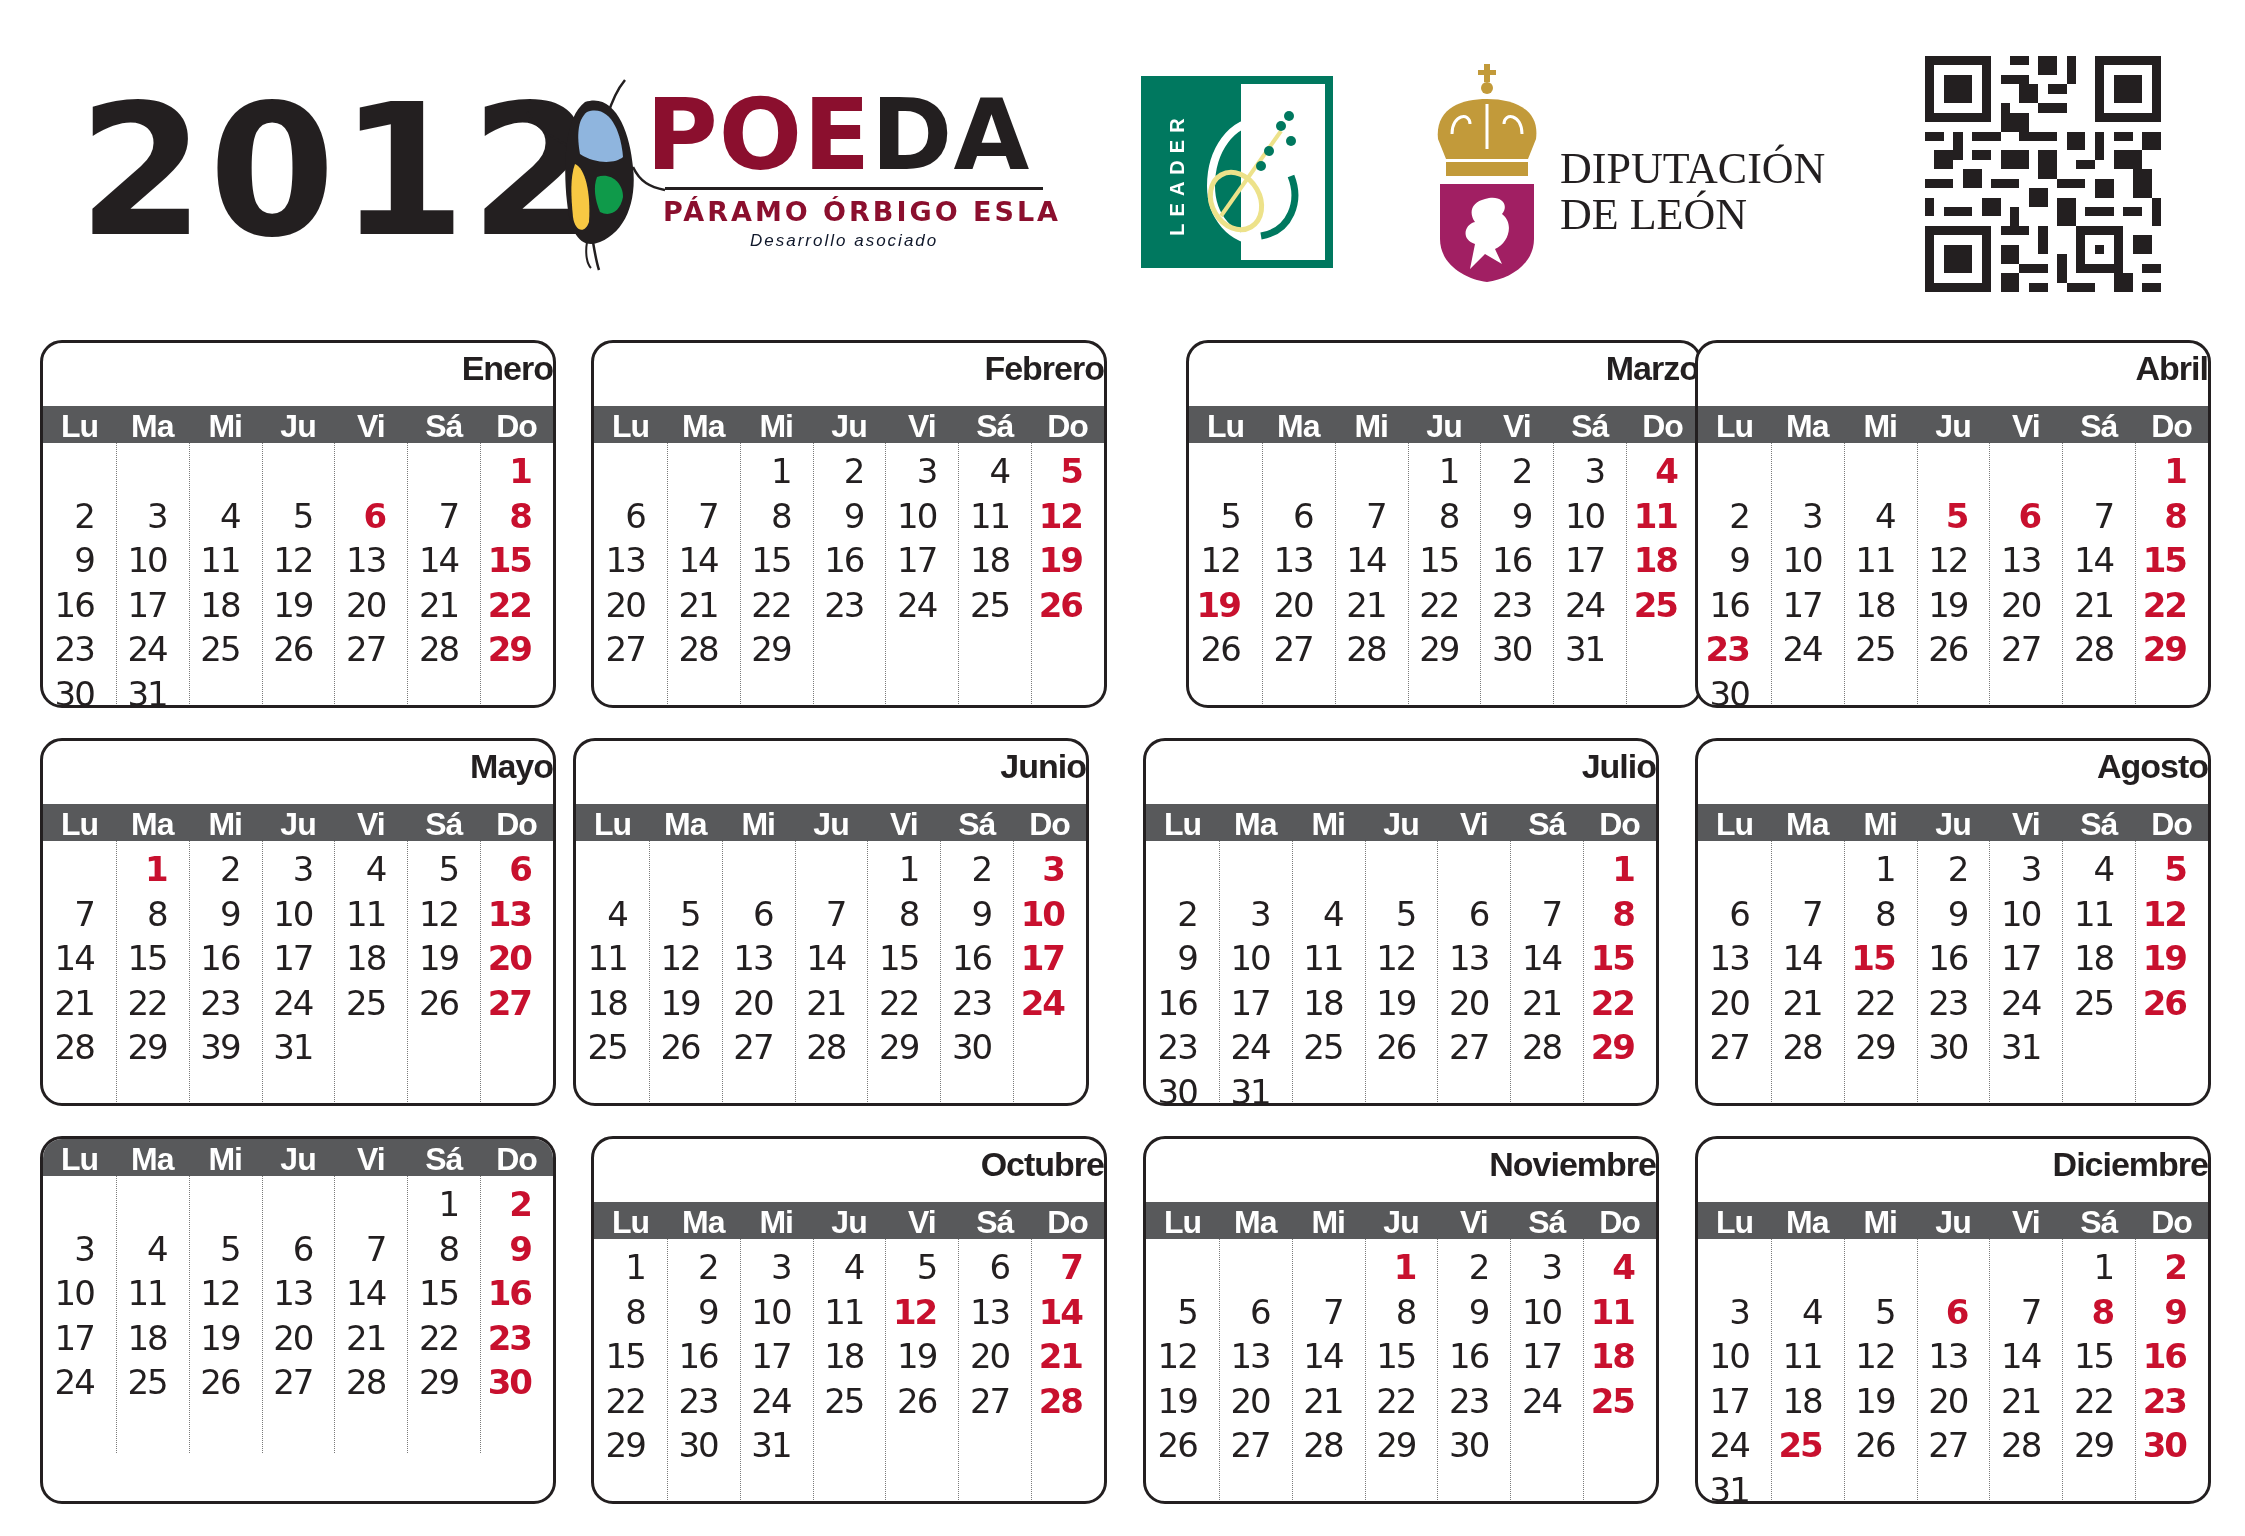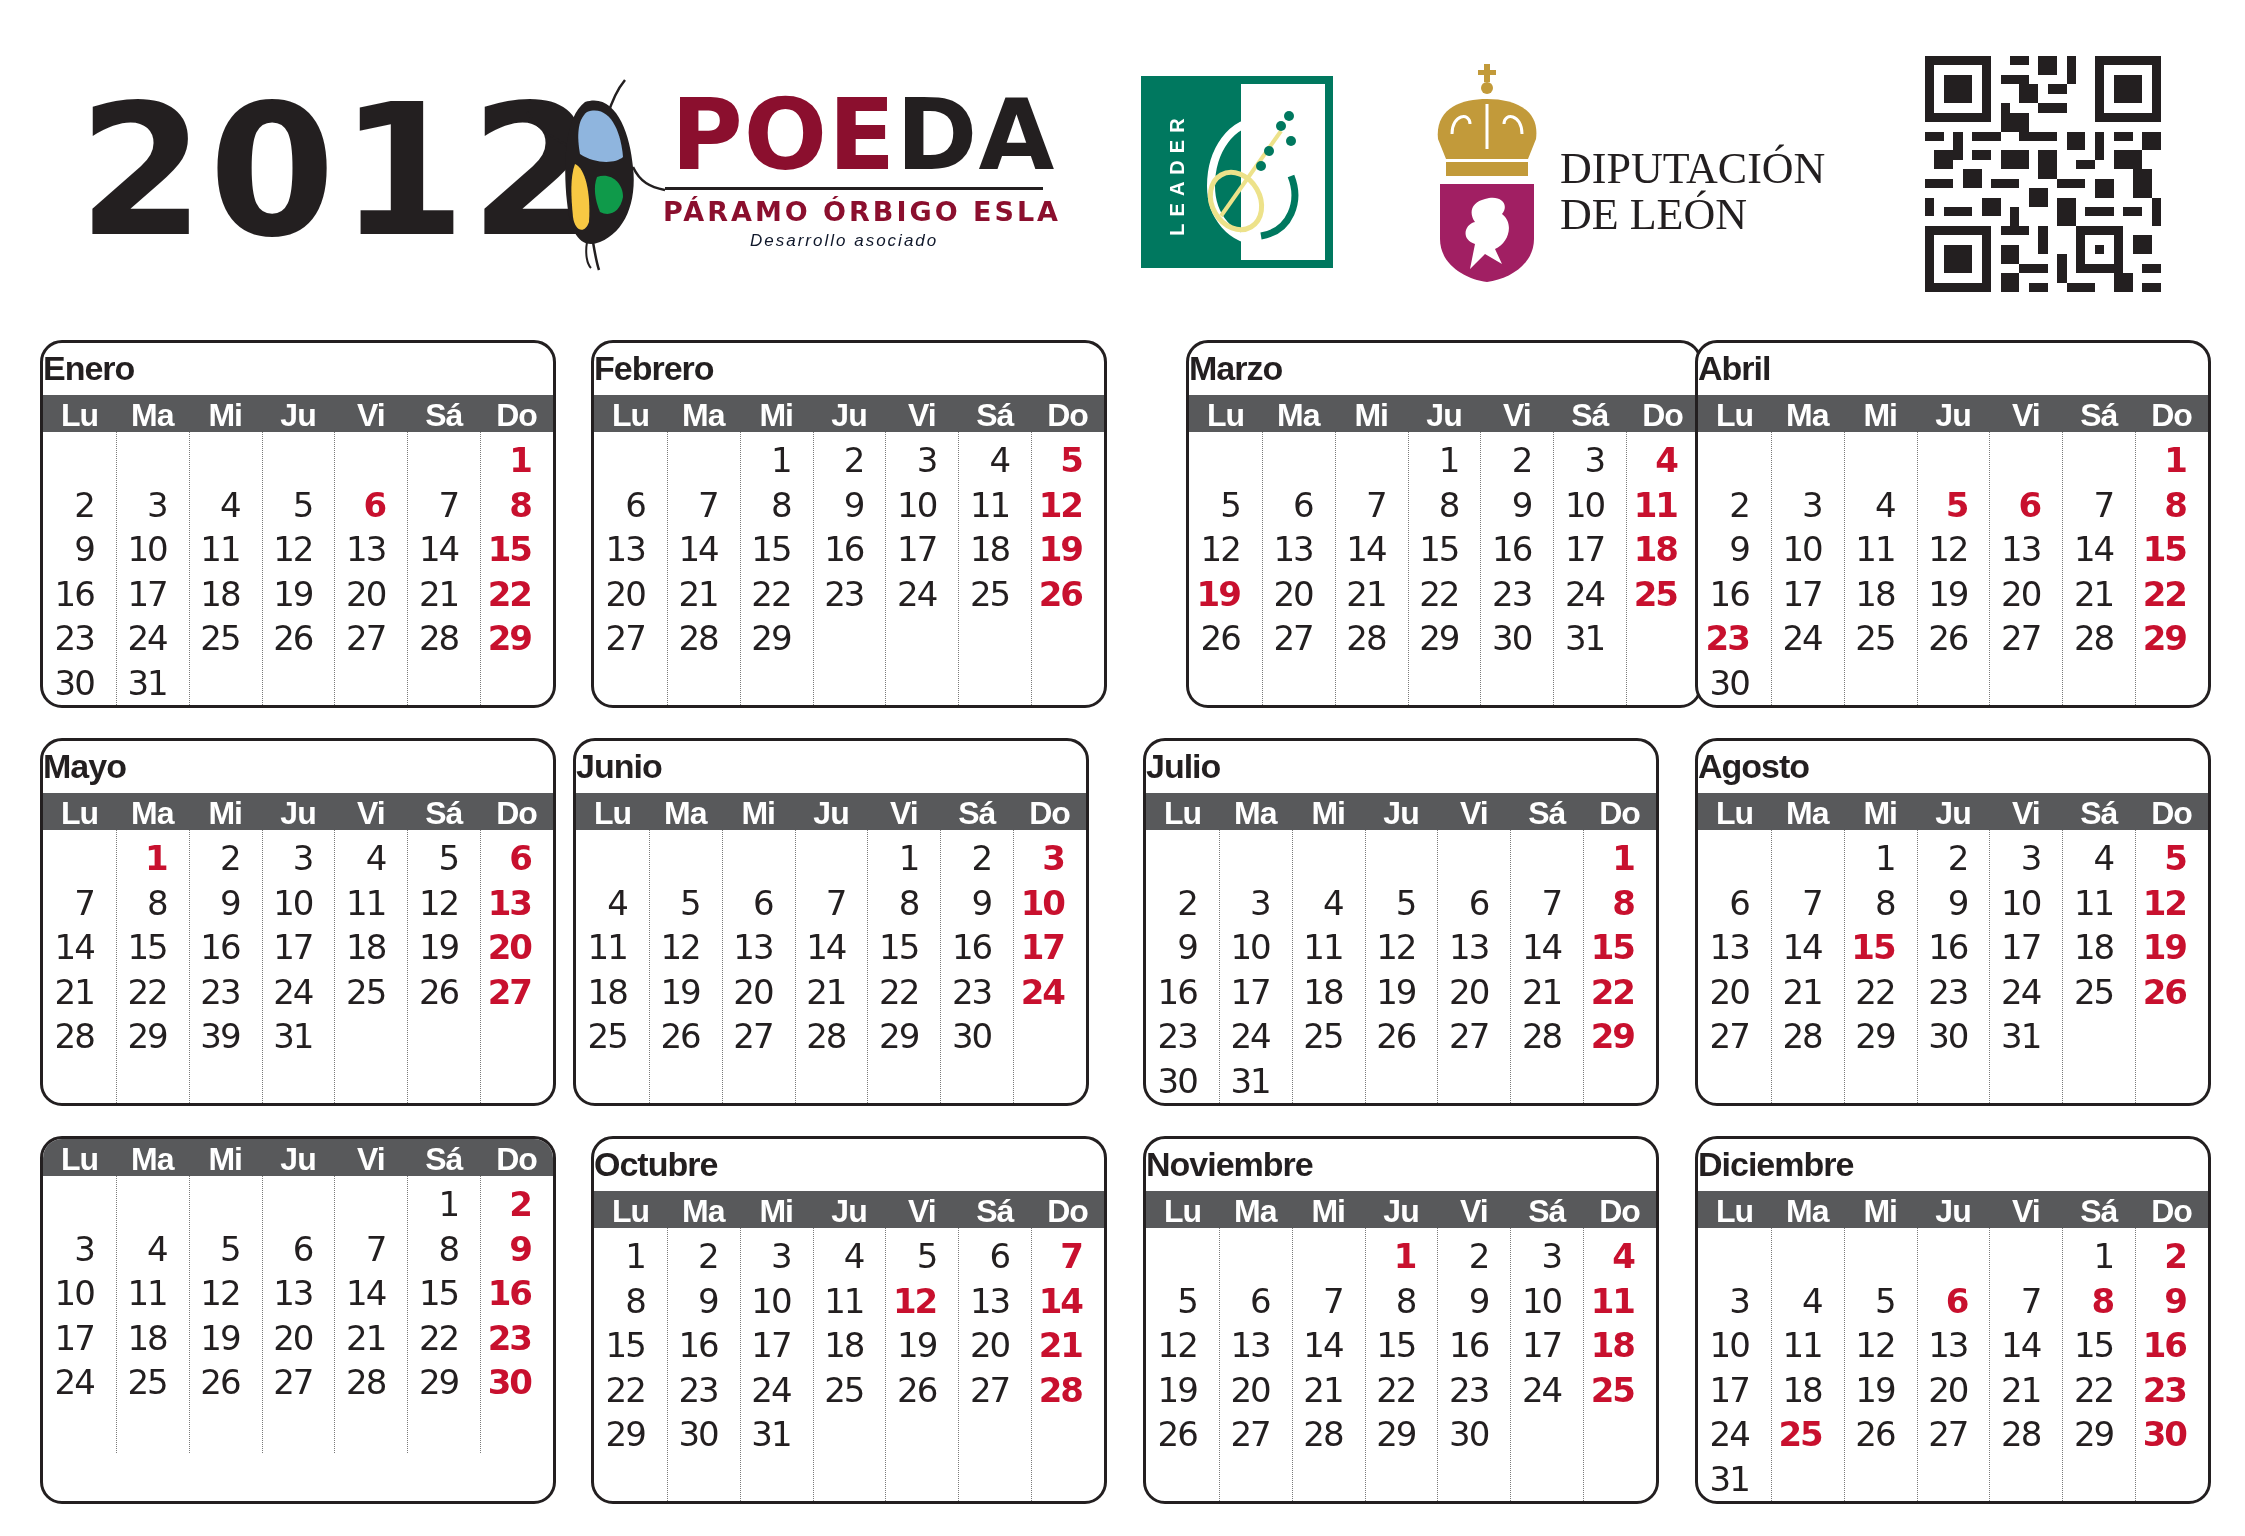--- a/index.html
+++ b/index.html
@@ -2,39 +2,39 @@
 <html><head>
 <meta charset="utf-8">
 <style>
   html, body { margin:0; padding:0; background:#ffffff; }
   body { width:2245px; height:1536px; position:relative; overflow:hidden;
          font-family:"Liberation Sans", "DejaVu Sans", sans-serif; color:#231f20; }
   .header { position:absolute; left:0; top:0; width:2245px; height:320px;padding-left:23px; }
   .year { position:absolute; left:78px; top:80px; font-size:182px; font-weight:bold;
           letter-spacing:4px; color:#231f20; line-height:1; font-family:"DejaVu Sans", sans-serif; }
   .poeda { position:absolute; left:525px; top:72px; width:520px; height:200px; }
-  .poeda-word { position:absolute; left:146px; top:14px; font-size:98px; font-weight:bold;
+  .poeda-word { position:absolute; left:121px; top:14px; font-size:98px; font-weight:bold;
                 line-height:1; letter-spacing:1px; font-family:"DejaVu Sans", sans-serif; }
   .poeda-word .r { color:#8b0f2e; }
   .poeda-word .k { color:#231f20; }
   .poeda-line { position:absolute; left:140px; top:115px; width:378px; height:3px; background:#231f20; }
   .poeda-sub { position:absolute; left:138px; top:124px; font-size:27px; font-weight:bold;
                color:#8b0f2e; letter-spacing:3px; font-family:"DejaVu Sans", sans-serif; white-space:nowrap; }
   .poeda-tag { position:absolute; left:225px; top:159px; font-size:17px; font-style:italic;
                color:#0f172a; letter-spacing:2px; white-space:nowrap; }
   .leader { position:absolute; left:1141px; top:76px; width:192px; height:192px; }
   .dip { position:absolute; left:1430px; top:64px; width:420px; height:220px; }
   .dip-text { position:absolute; left:130px; top:82px; font-size:44px; line-height:46px; color:#231f20;
               font-family:Liberation Serif, serif; letter-spacing:0px; white-space:nowrap; }
   .qr { position:absolute; left:1925px; top:56px; width:236px; height:236px; }
 
   .grid { position:absolute; left:40px; top:340px; width:2175px; }
   .month { position:absolute; width:516px; height:368px; border:3px solid #231f20;
            border-radius:22px; box-sizing:border-box; overflow:hidden; background:#fff; }
-  .m-title { height:52px; text-align:left; font-size:34px; font-weight:bold; line-height:50px;
+  .m-title { height:63px; text-align:right; font-size:34px; font-weight:bold; line-height:50px;
              color:#231f20; letter-spacing:-1px; }
   .dow { height:37px; background:#58595b; display:flex; }
   .dow span { flex:1; color:#ffffff; font-weight:bold; font-size:32px; line-height:40px;
               text-align:center; letter-spacing:-1px; }
   .days { position:relative; display:grid; grid-template-columns:repeat(7, 1fr);
           grid-auto-rows:44.5px; padding-top:6px; height:277px; box-sizing:border-box; }
   .days .col-line { position:absolute; top:0; bottom:0; width:0; border-left:1.5px dotted #7a7a7a; }
   .day { text-align:right; padding-right:22px; font-size:34px; line-height:44px; color:#231f20;
          font-family:"DejaVu Sans", sans-serif; letter-spacing:-2px; }
   .day.red { color:#c8102e; font-weight:bold; }

